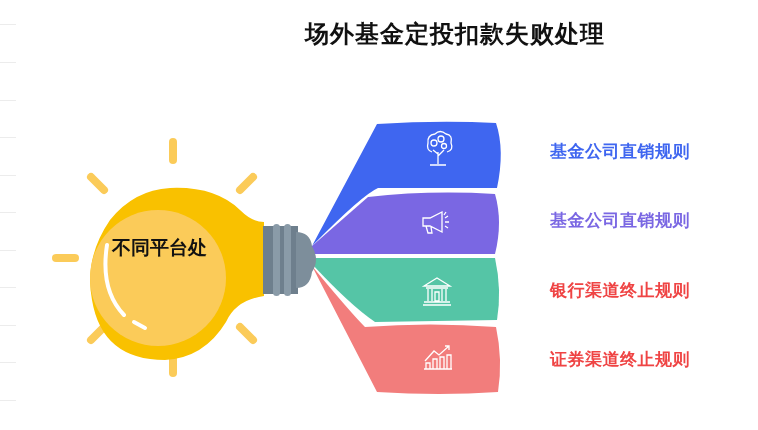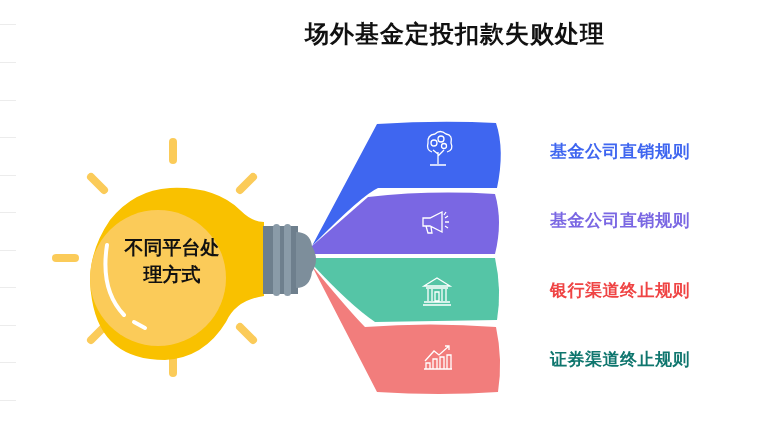--- a/index.html
+++ b/index.html
@@ -3,21 +3,21 @@
 <meta charset="utf-8">
 <style>
   html, body { margin:0; padding:0; background:#ffffff; }
   body { width:758px; height:430px; position:relative; overflow:hidden;
          font-family:"DejaVu Sans", "Liberation Sans", sans-serif; }
   .title { position:absolute; left:0; width:910px; top:18px; text-align:center;
            font-size:24px; font-weight:bold; color:#111111; letter-spacing:1px; }
   .ticks { position:absolute; left:0; top:0; width:16px; height:430px; }
   .tick { position:absolute; left:0; width:16px; height:1px; background:#ececec; }
   svg.diagram { position:absolute; left:0; top:0; }
-  .bulb-label { position:absolute; left:112px; top:234px; width:120px; text-align:center;
+  .bulb-label { position:absolute; left:112px; top:234px; width:120px; 
                 font-size:19px; font-weight:bold; color:#111111; line-height:27px; }
   .rule { position:absolute; left:550px; font-size:17px; font-weight:bold; letter-spacing:0.5px; white-space:nowrap; }
 </style>
 </head>
 <body>
 
 <div class="ticks">
   <div class="tick" style="top:24px"></div>
     <div class="tick" style="top:62px"></div>
   <div class="tick" style="top:100px"></div>
@@ -79,19 +79,18 @@
     <path d="M2,10 L15,2 L28,10 Z M4,12 L26,12 M6,13 L6,25 M10,13 L10,25 M20,13 L20,25 M24,13 L24,25 M13,16 L17,16 L17,25 L13,25 Z M2,26 L28,26 M1,29 L29,29"></path>
   </g>
   <g fill="none" stroke="#ffffff" stroke-width="1.3" transform="translate(422,343)">
     <path d="M2,26 L30,26 M4,26 L4,20 L8,20 L8,26 M11,26 L11,16 L15,16 L15,26 M18,26 L18,14 L22,14 L22,26 M25,26 L25,12 L29,12 L29,26"></path>
     <path d="M3,18 L12,8 L17,12 L27,3 M23,3 L27,3 L27,7"></path>
   </g>
 </svg>
 
 <div class="bulb-label">
   <div>不同平台处</div>
-  <div>理方式</div>
 </div>
 
 <div class="rule" style="top:140px;color:#3F66F0">基金公司直销规则</div>
 <div class="rule" style="top:209px;color:#7A67E3">基金公司直销规则</div>
 <div class="rule" style="top:279px;color:#ef4444">银行渠道终止规则</div>
-<div class="rule" style="top:348px;color:#0f766e">证券渠道终止规则</div>
+<div class="rule" style="top:348px;color:#ef4444">证券渠道终止规则</div>
 
 </body></html>

